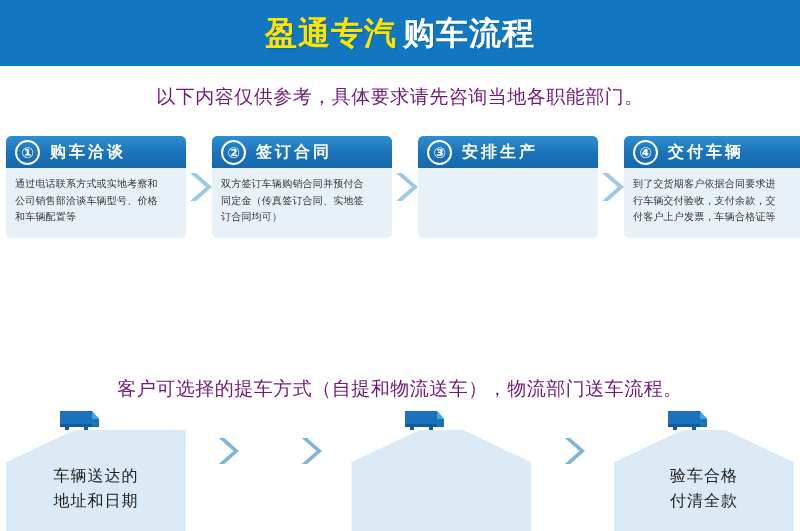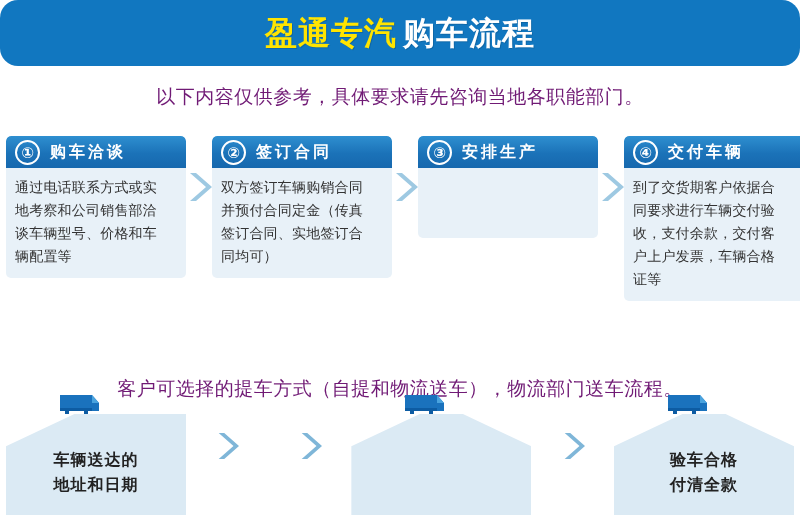--- a/index.html
+++ b/index.html
@@ -21,21 +21,20 @@
 
   
   .banner {
     position: absolute;
     left: 0;
     width: 800px;
     background: #1177c0;
     display: flex;
     align-items: center;
     justify-content: center;
-    border-radius: 18px;
   }
   .banner-1 { top: 0; height: 66px; }
   .banner-2 { top: 281px; height: 64px; }
 
   .banner-title {
     font-size: 32px;
     font-weight: bold;
     letter-spacing: 1px;
     line-height: 1;
     white-space: nowrap;
@@ -109,45 +108,44 @@
     color: #ffffff;
     font-size: 16px;
     font-weight: bold;
     letter-spacing: 3px;
     margin-left: 10px;
     white-space: nowrap;
   }
 
   .step-body {
     padding: 8px 23px 10px 9px;
-    font-size: 14px;
+    font-size: 10px;
     line-height: 1.65;
     color: #333333;
     letter-spacing: 0.2px;
   }
 
   .chev {
     flex: 1 1 auto;
     display: flex;
     align-items: center;
     justify-content: center;
     height: 102px;
   }
   .chev svg { display: block; }
 
   
   .logistics {
     position: absolute;
-    top: 392px;
+    top: 408px;
     left: 6px;
     width: 788px;
     height: 123px;
     display: flex;
-    align-items: center;
-    font-weight: bold;
+    align-items: flex-start;
   }
 
   .logi-item {
     width: 180px;
     flex: 0 0 180px;
     position: relative;
     height: 123px;
   }
 
   .truck {

